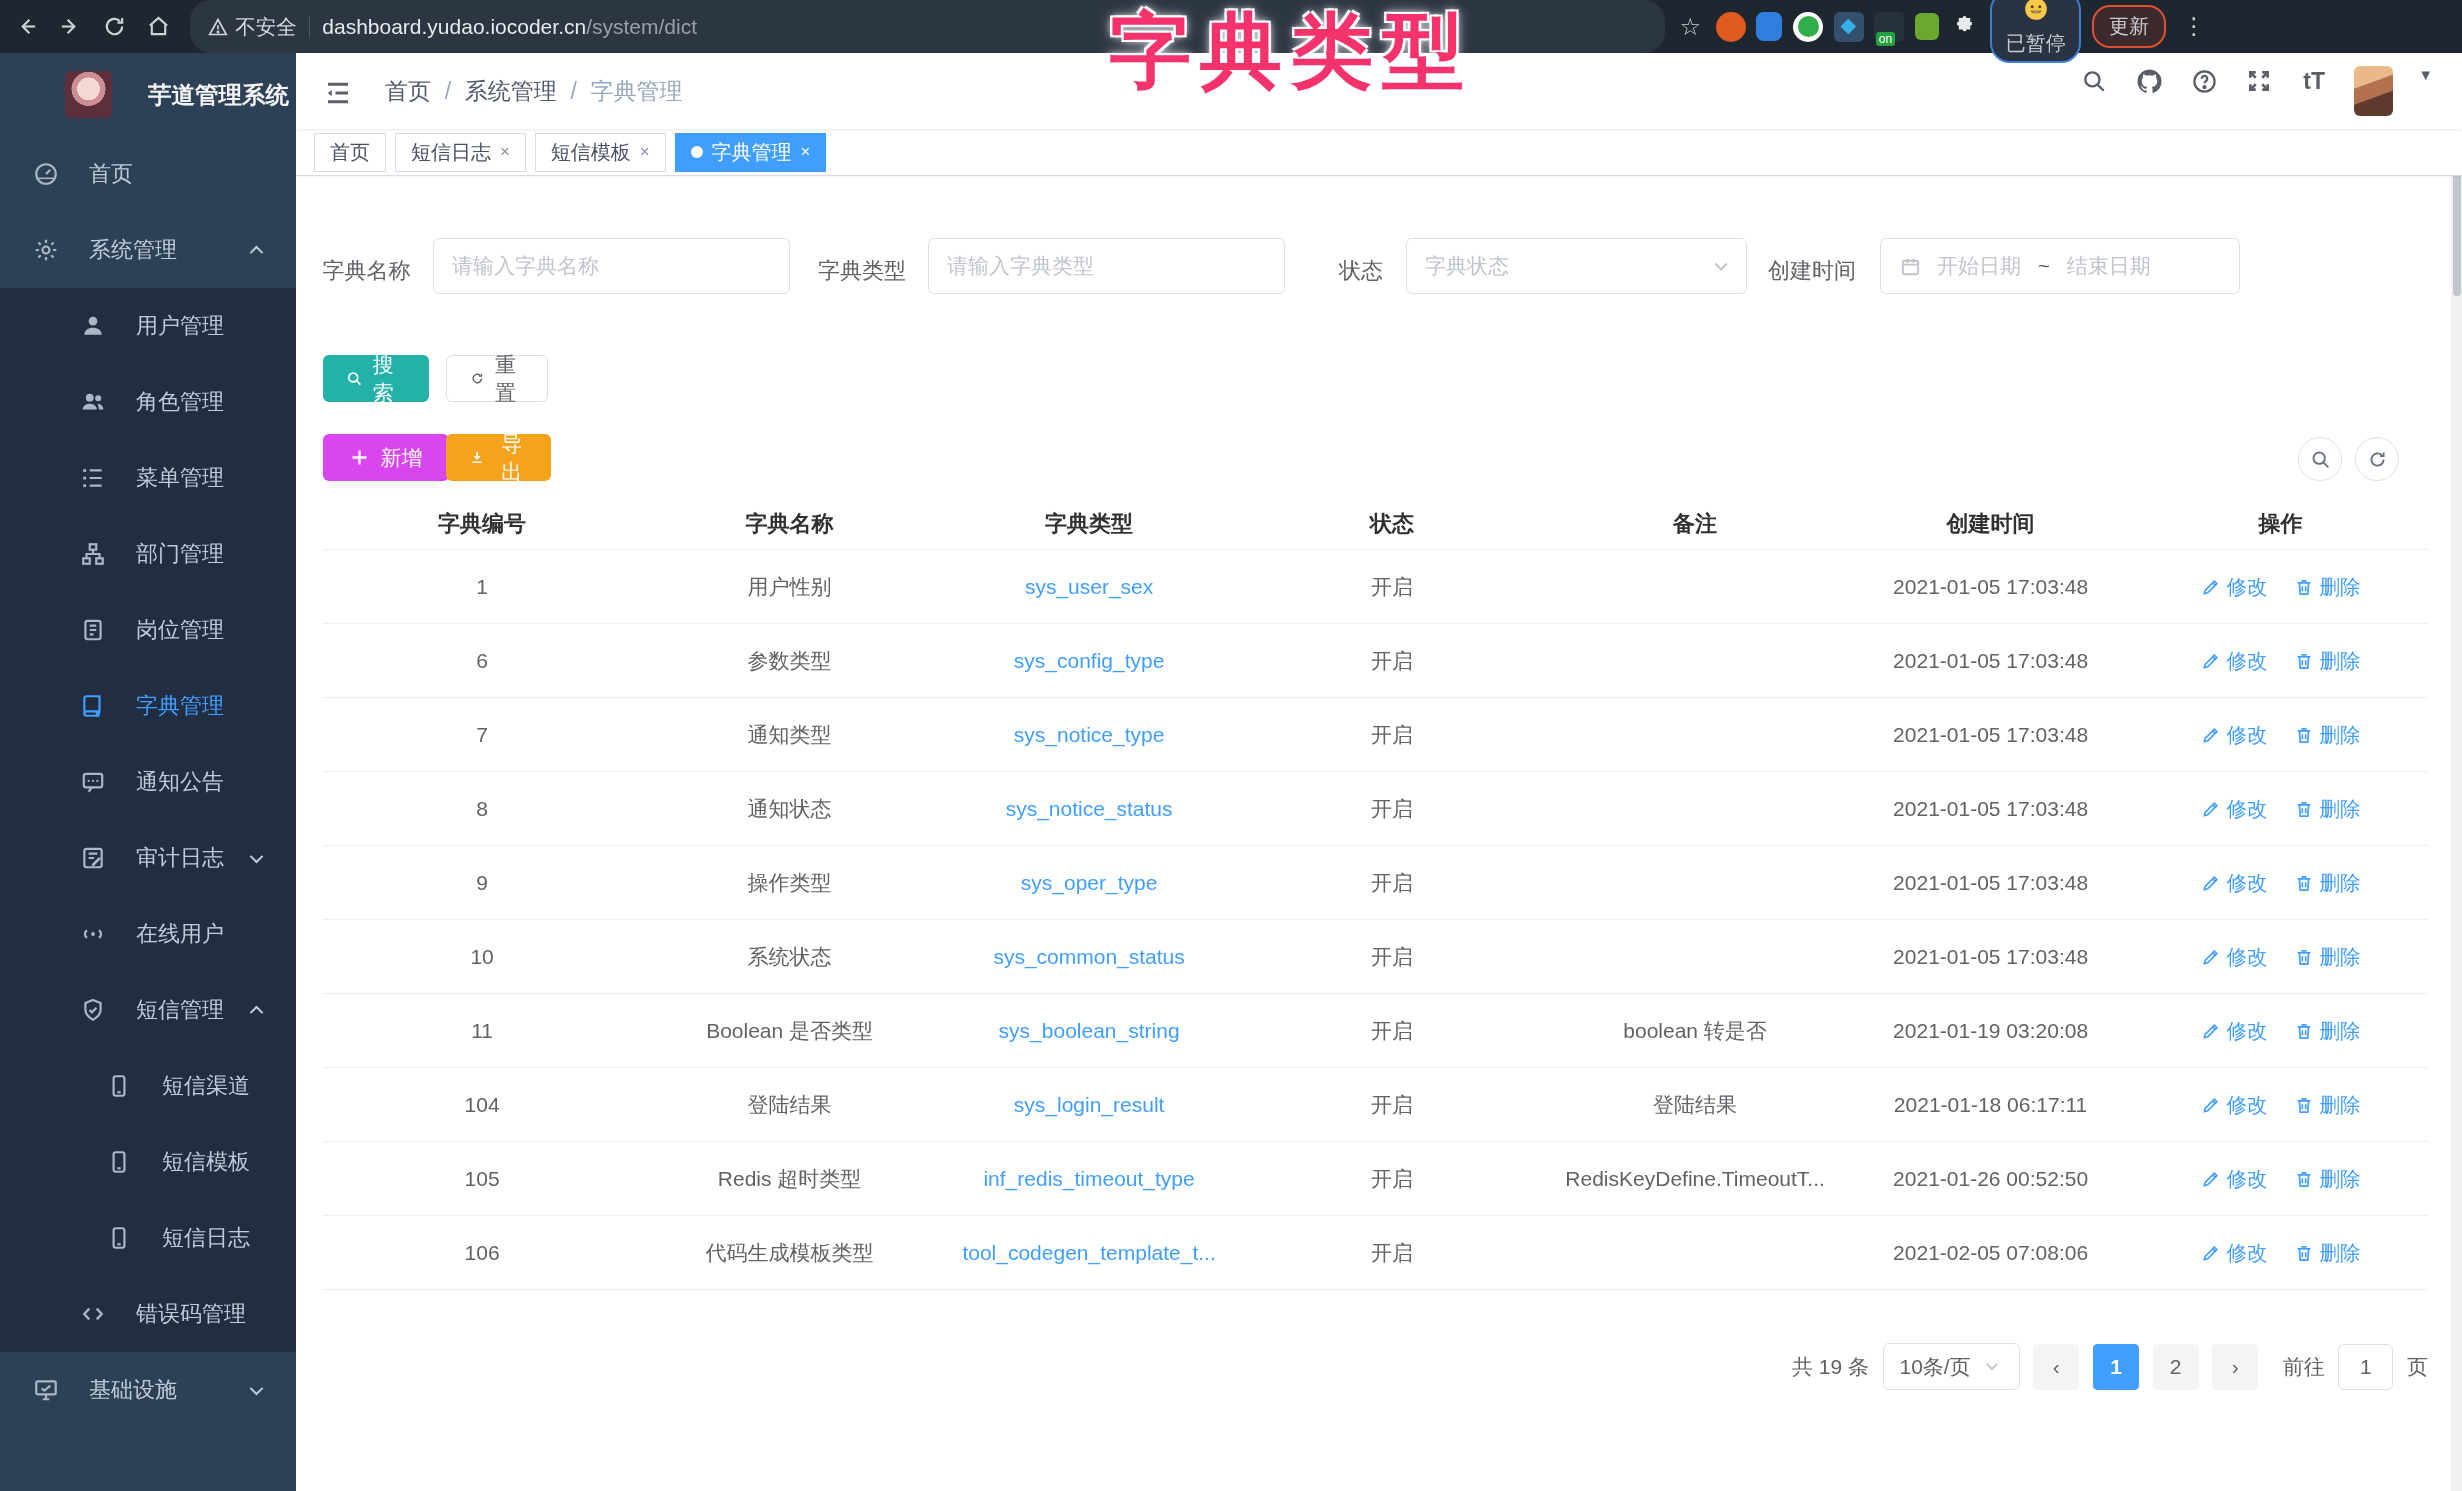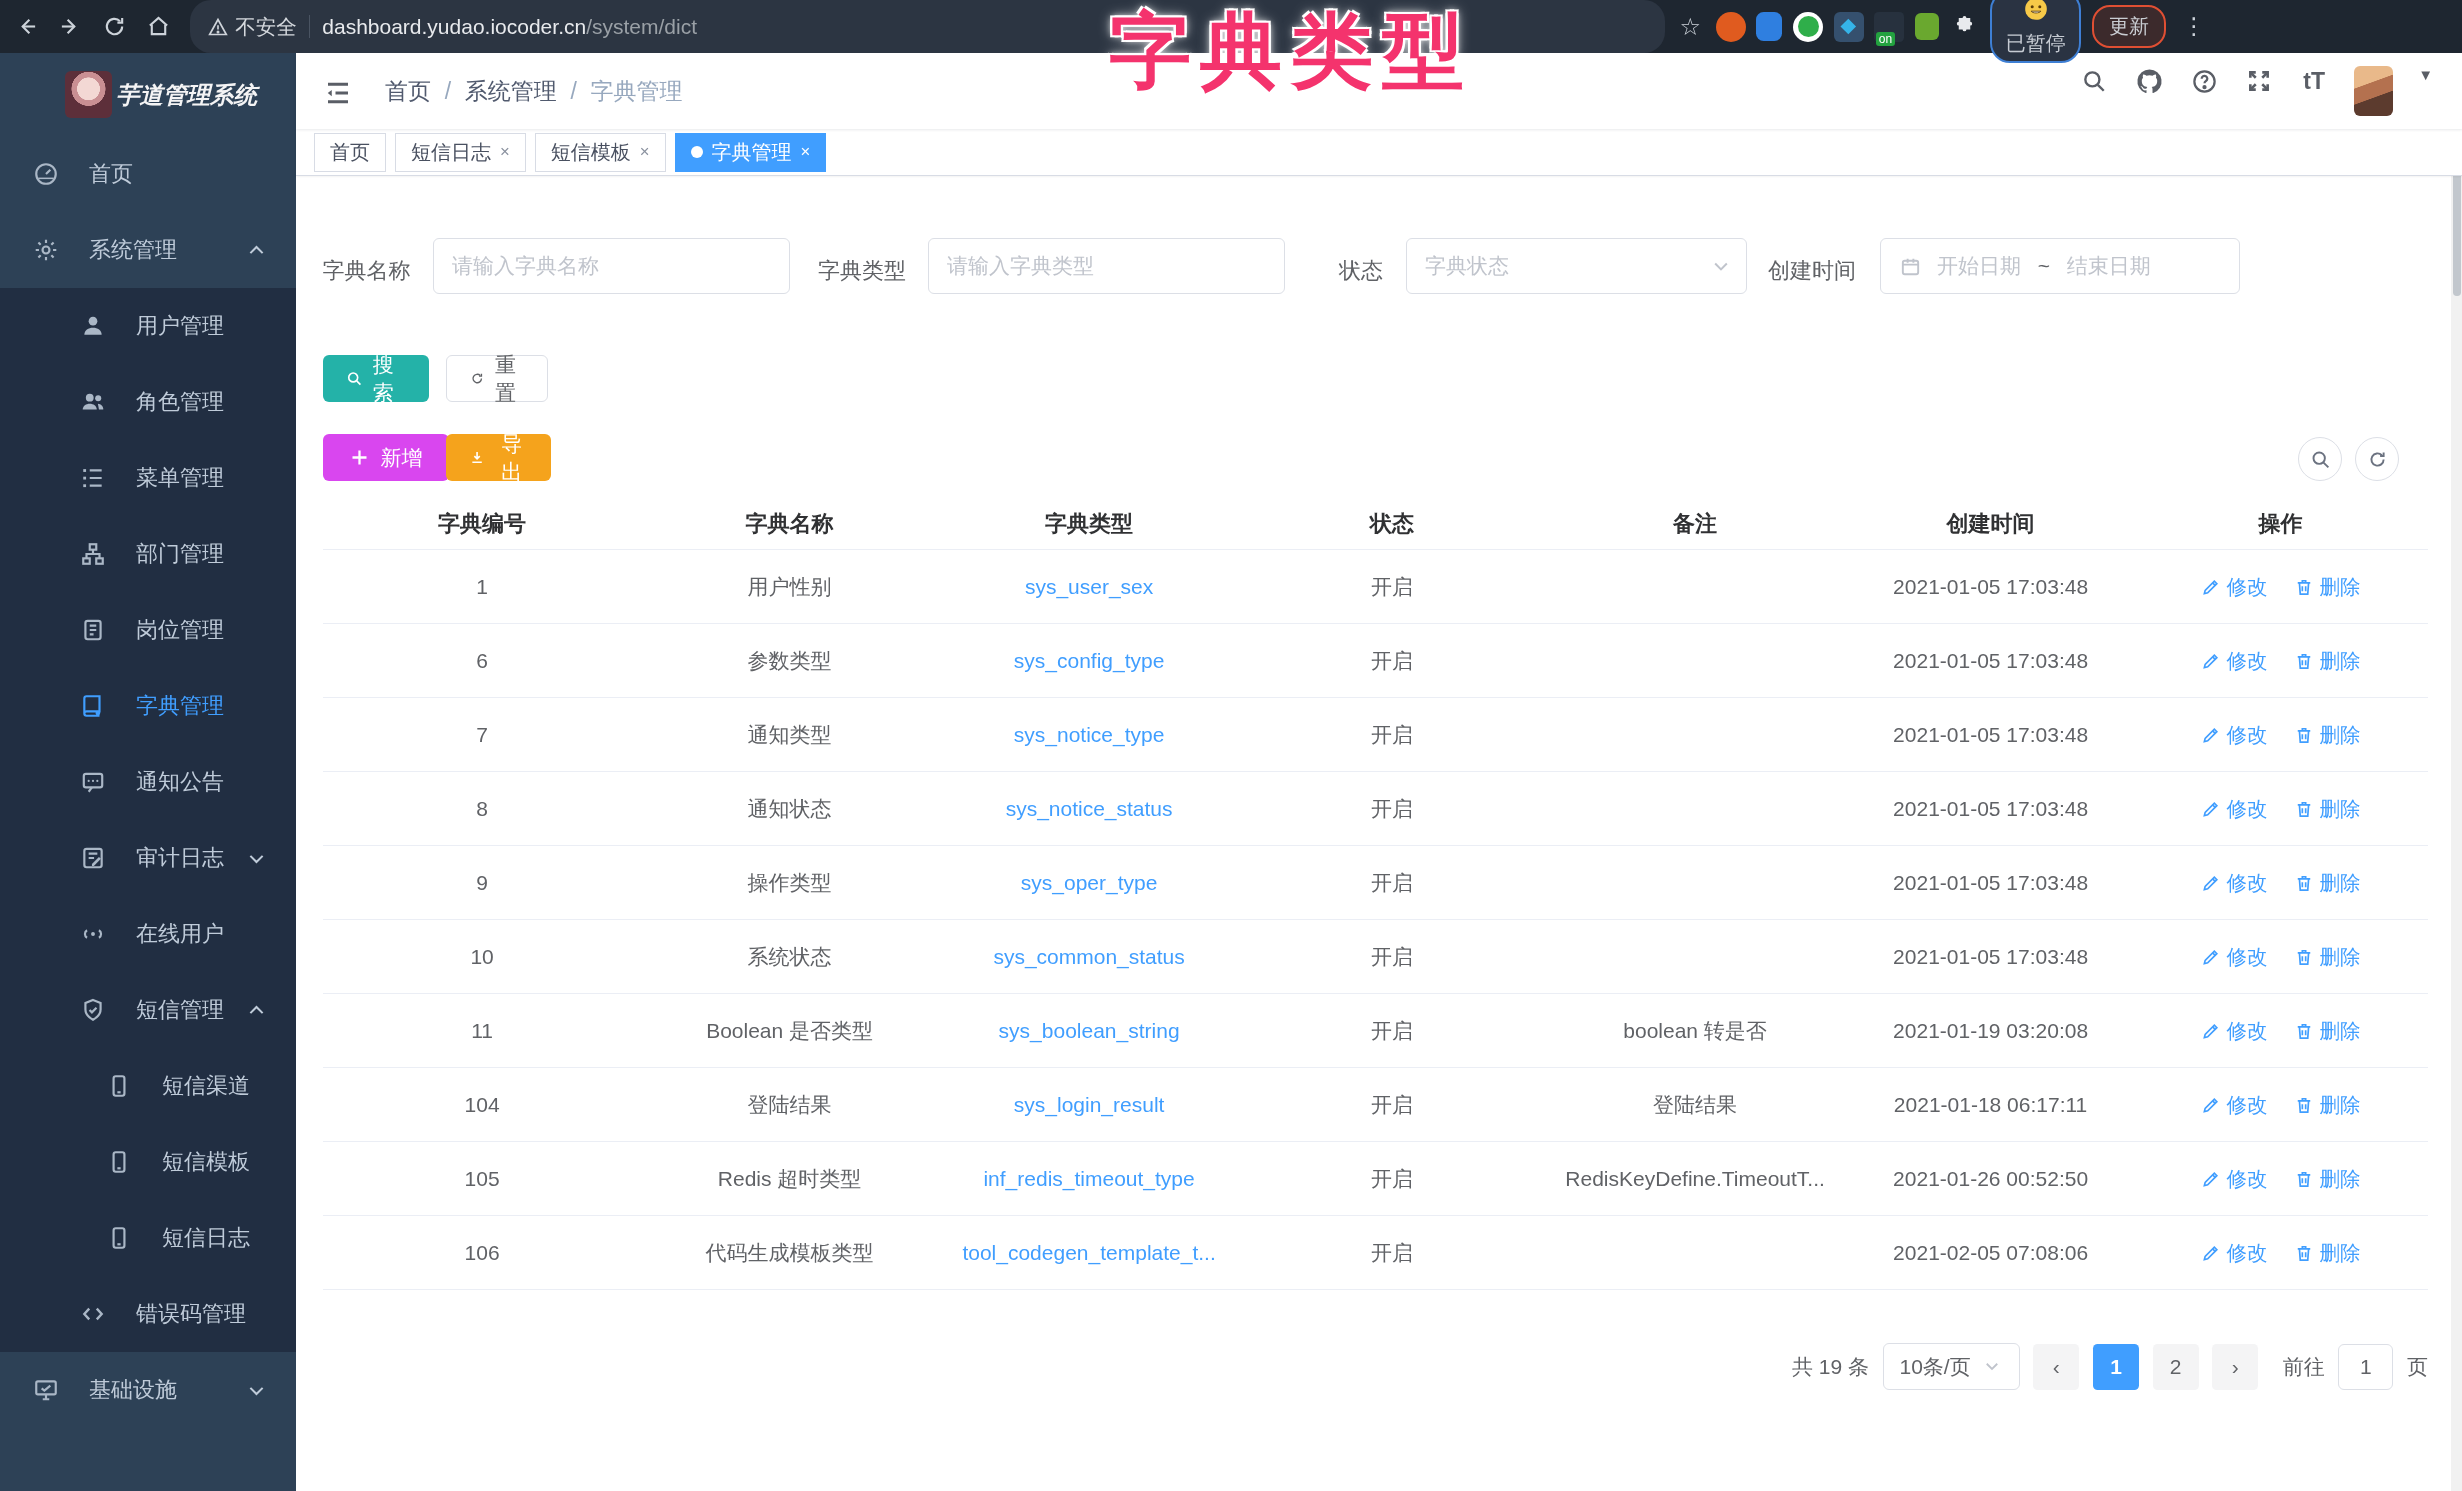--- a/index.html
+++ b/index.html
@@ -25,21 +25,21 @@
   #paused-label { color:#c6cbd3; font-size:20px; }
   #update-chip { display:flex; align-items:center; background:#3c2a2c; border-radius:18px; padding:6px 15px; border:2.3px solid #e04f33; color:#c9ccd2; font-size:20px; }
   .kebab { color:#cdd3da; font-size:23px; letter-spacing:0; margin-left:6px; }
 
   
   #annotation { position:absolute; left:1109px; top:-3px; z-index:50; font-size:82px; font-weight:900; letter-spacing:9px; color:#f4336d; pointer-events:none;
     text-shadow:2.3px 2.3px 0 #fff,-2.3px -2.3px 0 #fff,2.3px -2.3px 0 #fff,-2.3px 2.3px 0 #fff,0 0 7.6px #fff,0 0 13.7px #ffffffcc; }
 
   
   #sidebar { position:absolute; left:0; top:53px; width:296px; height:1438px; background:#2d4156; }
-  #logo-row { height:83px; display:flex; align-items:center; padding-left:65px; gap:4px;font-style:italic; }
+  #logo-row { height:83px; display:flex; align-items:center; padding-left:65px; gap:36px; }
   #logo-img { width:47px; height:47px; border-radius:6px; background:
       radial-gradient(circle at 50% 38%, #f3d8d4 0 30%, #c98f93 31% 45%, #5d2f3a 46% 100%); }
   #app-title { color:#f4f4f5; font-size:23.5px; font-weight:bold; }
   .menu-item { height:76px; display:flex; align-items:center; color:#bfcbd9; font-size:22px; cursor:pointer; position:relative; }
   .menu-item .icon { width:26px; height:26px; color:#aab7c6; flex:none; }
   .menu-item .mi-label { margin-left:30px; white-space:nowrap; }
   .menu-item.lv0 { padding-left:33px; background:#2d4156; }
   .menu-item.lv1 { padding-left:80px; background:#212e42; }
   .menu-item.lv2 { padding-left:106px; background:#212e42; }
   .menu-item.active { color:#409eff; }

